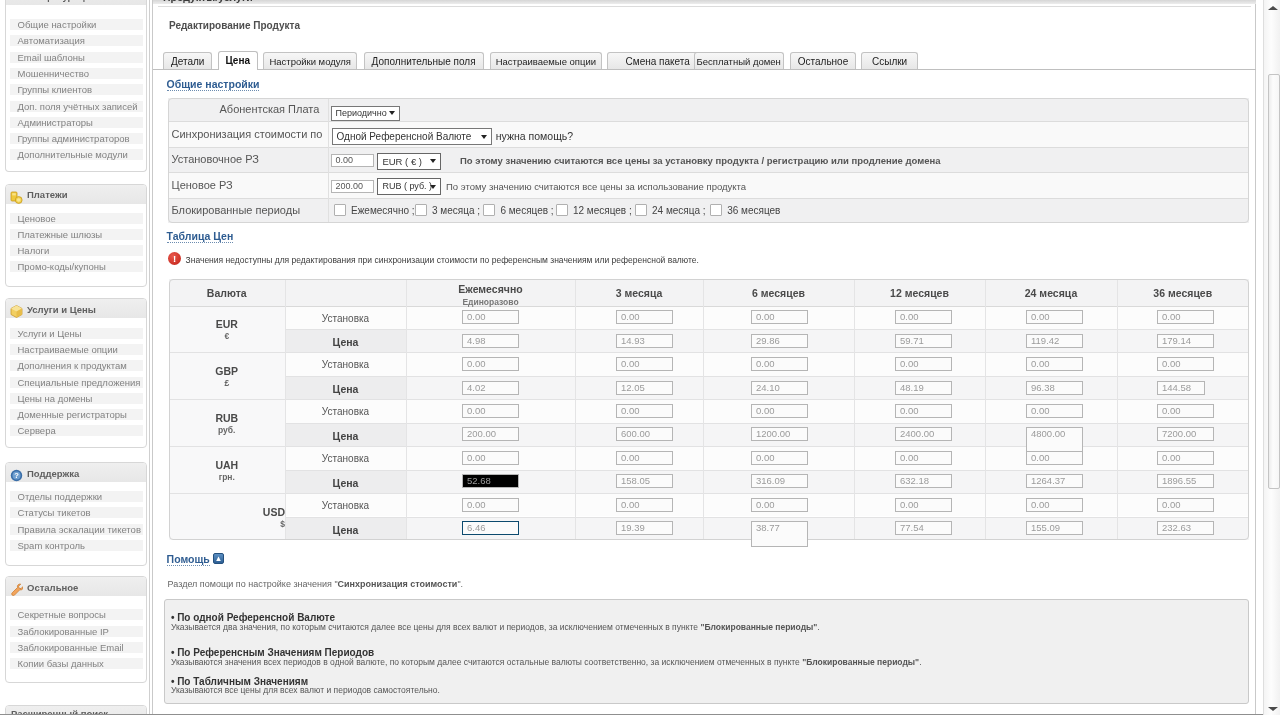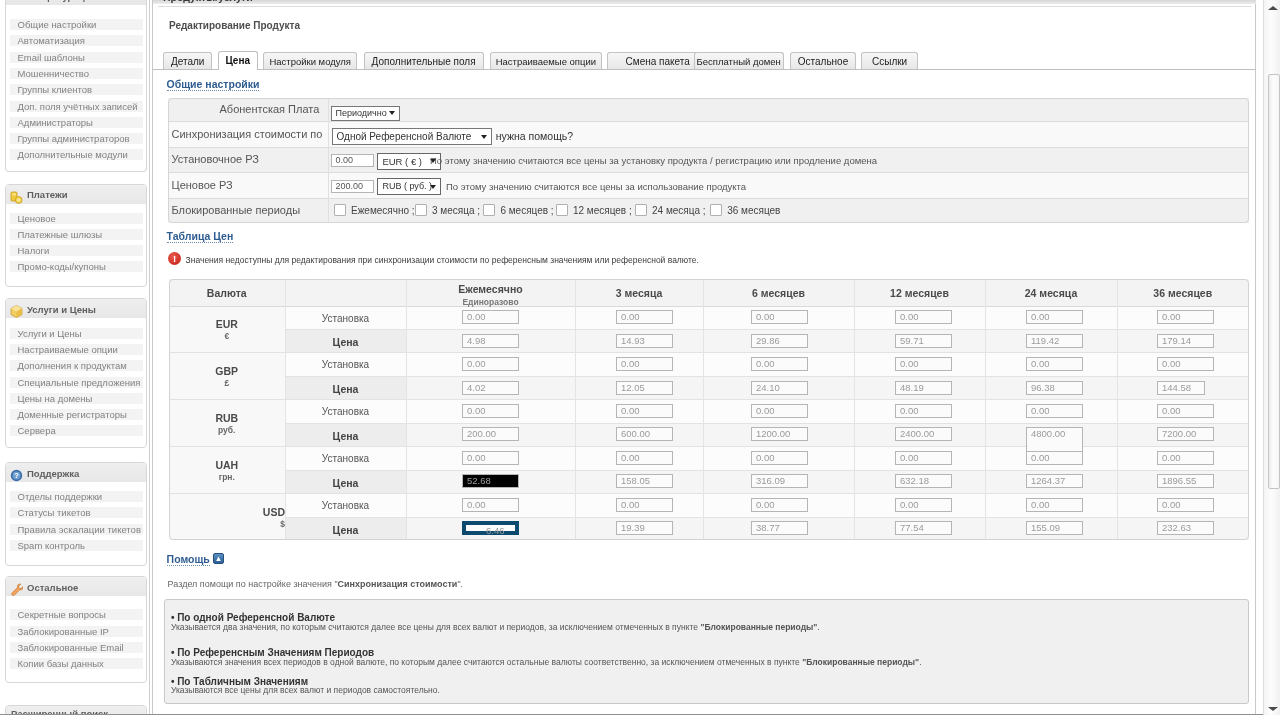--- a/index.html
+++ b/index.html
@@ -37,21 +37,21 @@
 <div class="a" style="left:171.5px;top:104.0px;font-size:11px;color:#555;line-height:11px;white-space:nowrap;margin-left:48px;">Абонентская Плата</div>
 <div class="a" style="left:171.5px;top:128.6px;font-size:11px;color:#555;line-height:11px;white-space:nowrap;">Синхронизация стоимости по</div>
 <div class="a" style="left:171.5px;top:154.2px;font-size:11px;color:#555;line-height:11px;white-space:nowrap;">Установочное РЗ</div>
 <div class="a" style="left:171.5px;top:179.8px;font-size:11px;color:#555;line-height:11px;white-space:nowrap;">Ценовое РЗ</div>
 <div class="a" style="left:171.5px;top:205.1px;font-size:11px;color:#555;line-height:11px;white-space:nowrap;">Блокированные периоды</div>
 <div class="a" style="left:330.5px;top:105.5px;width:69.0px;height:15.0px;background:#fff;border:1px solid #777;font-size:9.0px;color:#333;line-height:13.0px;padding-left:4px;white-space:nowrap;overflow:hidden;">Периодично<span style="position:absolute;right:4px;top:4.5px;width:0;height:0;border-left:3.5px solid transparent;border-right:3.5px solid transparent;border-top:4px solid #222;"></span></div>
 <div class="a" style="left:331.5px;top:128.0px;width:160.0px;height:17.0px;background:#fff;border:1px solid #777;font-size:10.0px;color:#333;line-height:15.0px;padding-left:4px;white-space:nowrap;overflow:hidden;">Одной Референсной Валюте<span style="position:absolute;right:4px;top:5.5px;width:0;height:0;border-left:3.5px solid transparent;border-right:3.5px solid transparent;border-top:4px solid #222;"></span></div>
 <div class="a" style="left:495.8px;top:129.5px;font-size:10.5px;color:#333;">нужна помощь?</div>
 <div class="a" style="left:330.5px;top:154.0px;width:43.0px;height:13.0px;background:#fff;border:1px solid #b5b5b5;color:#555;font-size:9.0px;line-height:11.0px;padding-left:4px;">0.00</div>
 <div class="a" style="left:377.4px;top:152.5px;width:64.0px;height:17.0px;background:#fff;border:1px solid #666;font-size:9.5px;color:#333;line-height:15.0px;padding-left:4px;white-space:nowrap;overflow:hidden;">EUR ( € )<span style="position:absolute;right:4px;top:5.5px;width:0;height:0;border-left:3.5px solid transparent;border-right:3.5px solid transparent;border-top:4px solid #222;"></span></div>
-<div class="a" style="left:430px;top:155px;font-size:9.5px;color:#555;white-space:nowrap;">По этому значению считаются все цены за установку продукта / регистрацию или продление домена</div>
+<div class="a" style="left:460px;top:155px;font-size:9.5px;color:#555;white-space:nowrap;font-weight:bold;">По этому значению считаются все цены за установку продукта / регистрацию или продление домена</div>
 <div class="a" style="left:330.5px;top:179.5px;width:43.0px;height:13.0px;background:#fff;border:1px solid #b5b5b5;color:#555;font-size:9.0px;line-height:11.0px;padding-left:4px;">200.00</div>
 <div class="a" style="left:377.4px;top:178.0px;width:64.0px;height:17.0px;background:#fff;border:1px solid #666;font-size:9.0px;color:#333;line-height:15.0px;padding-left:4px;white-space:nowrap;overflow:hidden;">RUB ( руб. )<span style="position:absolute;right:4px;top:5.5px;width:0;height:0;border-left:3.5px solid transparent;border-right:3.5px solid transparent;border-top:4px solid #222;"></span></div>
 <div class="a" style="left:446px;top:180.5px;font-size:9.5px;color:#555;white-space:nowrap;">По этому значению считаются все цены за использование продукта</div>
 <div class="a" style="left:334.0px;top:204px;width:12px;height:12px;background:#fff;border:1px solid #b0b0b0;border-radius:1px;"></div>
 <div class="a" style="left:351.0px;top:205px;font-size:10px;color:#444;white-space:nowrap;">Ежемесячно ;</div>
 <div class="a" style="left:415.0px;top:204px;width:12px;height:12px;background:#fff;border:1px solid #b0b0b0;border-radius:1px;"></div>
 <div class="a" style="left:432.0px;top:205px;font-size:10px;color:#444;white-space:nowrap;">3 месяца ;</div>
 <div class="a" style="left:483.4px;top:204px;width:12px;height:12px;background:#fff;border:1px solid #b0b0b0;border-radius:1px;"></div>
 <div class="a" style="left:500.4px;top:205px;font-size:10px;color:#444;white-space:nowrap;">6 месяцев ;</div>
 <div class="a" style="left:555.9px;top:204px;width:12px;height:12px;background:#fff;border:1px solid #b0b0b0;border-radius:1px;"></div>
@@ -166,25 +166,25 @@
 <div class="a" style="left:895.0px;top:450.9px;width:57.0px;height:14.0px;background:#fbfbfb;border:1px solid #b5b5b5;color:#9b9b9b;font-size:9.5px;line-height:12.0px;padding-left:4px;">0.00</div>
 <div class="a" style="left:895.0px;top:474.3px;width:57.0px;height:14.0px;background:#fbfbfb;border:1px solid #b5b5b5;color:#9b9b9b;font-size:9.5px;line-height:12.0px;padding-left:4px;">632.18</div>
 <div class="a" style="left:1026.0px;top:450.9px;width:57.0px;height:14.0px;background:#fbfbfb;border:1px solid #b5b5b5;color:#9b9b9b;font-size:9.5px;line-height:12.0px;padding-left:4px;">0.00</div>
 <div class="a" style="left:1026.0px;top:474.3px;width:57.0px;height:14.0px;background:#fbfbfb;border:1px solid #b5b5b5;color:#9b9b9b;font-size:9.5px;line-height:12.0px;padding-left:4px;">1264.37</div>
 <div class="a" style="left:1157.0px;top:450.9px;width:57.0px;height:14.0px;background:#fbfbfb;border:1px solid #b5b5b5;color:#9b9b9b;font-size:9.5px;line-height:12.0px;padding-left:4px;">0.00</div>
 <div class="a" style="left:1157.0px;top:474.3px;width:57.0px;height:14.0px;background:#fbfbfb;border:1px solid #b5b5b5;color:#9b9b9b;font-size:9.5px;line-height:12.0px;padding-left:4px;">1896.55</div>
 <div class="a" style="left:168.5px;top:507.1px;width:116.5px;text-align:right;font-size:10.5px;font-weight:bold;color:#4a4a4a;line-height:11px;">USD<br><span style="font-size:8.5px;font-weight:bold;color:#666;">$</span></div>
 <div class="a" style="left:285.0px;top:500.1px;width:121.0px;text-align:center;font-size:10px;color:#555;">Установка</div>
 <div class="a" style="left:285.0px;top:524.1px;width:121.0px;text-align:center;font-size:10.5px;font-weight:bold;color:#444;">Цена</div>
 <div class="a" style="left:462.0px;top:497.8px;width:57.0px;height:14.0px;background:#fbfbfb;border:1px solid #b5b5b5;color:#9b9b9b;font-size:9.5px;line-height:12.0px;padding-left:4px;">0.00</div>
-<div class="a" style="left:462.0px;top:521.3px;width:57.0px;height:14.0px;background:#fbfbfb;border:4px solid #0c4a6e;color:#9b9b9b;font-size:9.5px;line-height:12.0px;padding-left:20px;">6.46</div>
+<div class="a" style="left:462.0px;top:521.3px;width:57.0px;height:14.0px;background:#fbfbfb;border:1px solid #0c4a6e;color:#9b9b9b;font-size:9.5px;line-height:12.0px;padding-left:4px;">6.46</div>
 <div class="a" style="left:616.0px;top:497.8px;width:57.0px;height:14.0px;background:#fbfbfb;border:1px solid #b5b5b5;color:#9b9b9b;font-size:9.5px;line-height:12.0px;padding-left:4px;">0.00</div>
 <div class="a" style="left:616.0px;top:521.3px;width:57.0px;height:14.0px;background:#fbfbfb;border:1px solid #b5b5b5;color:#9b9b9b;font-size:9.5px;line-height:12.0px;padding-left:4px;">19.39</div>
 <div class="a" style="left:751.0px;top:497.8px;width:57.0px;height:14.0px;background:#fbfbfb;border:1px solid #b5b5b5;color:#9b9b9b;font-size:9.5px;line-height:12.0px;padding-left:4px;">0.00</div>
-<div class="a" style="left:751.0px;top:521.3px;width:57.0px;height:14.0px;background:#fbfbfb;border:1px solid #b5b5b5;color:#9b9b9b;font-size:9.5px;line-height:12.0px;padding-left:4px;">38.77</div>
+<div class="a" style="left:751.0px;top:521.3px;width:57.0px;height:26px;background:#fbfbfb;border:1px solid #b5b5b5;color:#9b9b9b;font-size:9.5px;line-height:12.0px;padding-left:4px;">38.77</div>
 <div class="a" style="left:895.0px;top:497.8px;width:57.0px;height:14.0px;background:#fbfbfb;border:1px solid #b5b5b5;color:#9b9b9b;font-size:9.5px;line-height:12.0px;padding-left:4px;">0.00</div>
 <div class="a" style="left:895.0px;top:521.3px;width:57.0px;height:14.0px;background:#fbfbfb;border:1px solid #b5b5b5;color:#9b9b9b;font-size:9.5px;line-height:12.0px;padding-left:4px;">77.54</div>
 <div class="a" style="left:1026.0px;top:497.8px;width:57.0px;height:14.0px;background:#fbfbfb;border:1px solid #b5b5b5;color:#9b9b9b;font-size:9.5px;line-height:12.0px;padding-left:4px;">0.00</div>
 <div class="a" style="left:1026.0px;top:521.3px;width:57.0px;height:14.0px;background:#fbfbfb;border:1px solid #b5b5b5;color:#9b9b9b;font-size:9.5px;line-height:12.0px;padding-left:4px;">155.09</div>
 <div class="a" style="left:1157.0px;top:497.8px;width:57.0px;height:14.0px;background:#fbfbfb;border:1px solid #b5b5b5;color:#9b9b9b;font-size:9.5px;line-height:12.0px;padding-left:4px;">0.00</div>
 <div class="a" style="left:1157.0px;top:521.3px;width:57.0px;height:14.0px;background:#fbfbfb;border:1px solid #b5b5b5;color:#9b9b9b;font-size:9.5px;line-height:12.0px;padding-left:4px;">232.63</div>
 <div class="a" style="left:166.6px;top:553.5px;font-size:10.5px;line-height:11px;"><span class="blue">Помощь</span></div>
 <div class="a" style="left:213px;top:553px;width:11px;height:11px;background:linear-gradient(#5c8fc2,#2d5f94);border:1px solid #24507e;border-radius:2px;color:#fff;font-size:8px;text-align:center;line-height:10px;font-weight:bold;">▴</div>
 <div class="a" style="left:167.6px;top:579px;font-size:9px;color:#666;">Раздел помощи по настройке значения "<b style="color:#555;">Синхронизация стоимости</b>".</div>
 <div class="a" style="left:164.4px;top:598.5px;width:1085px;height:105px;background:#f0f0f0;border:1px solid #c9c9c9;border-radius:3px;"></div>

